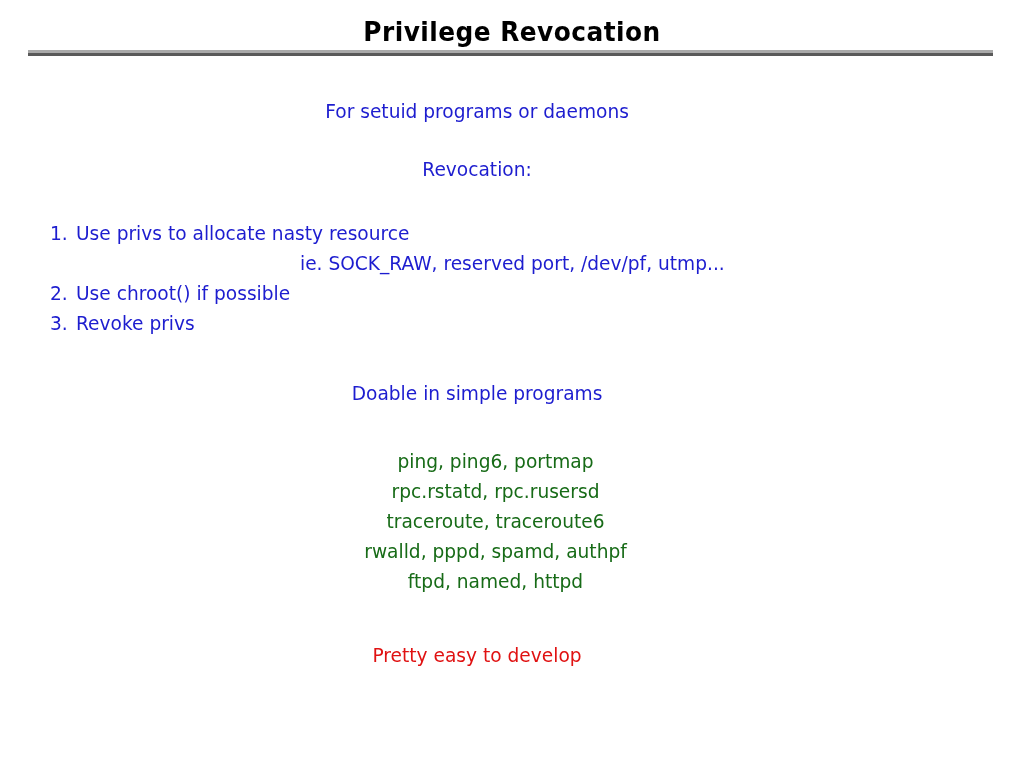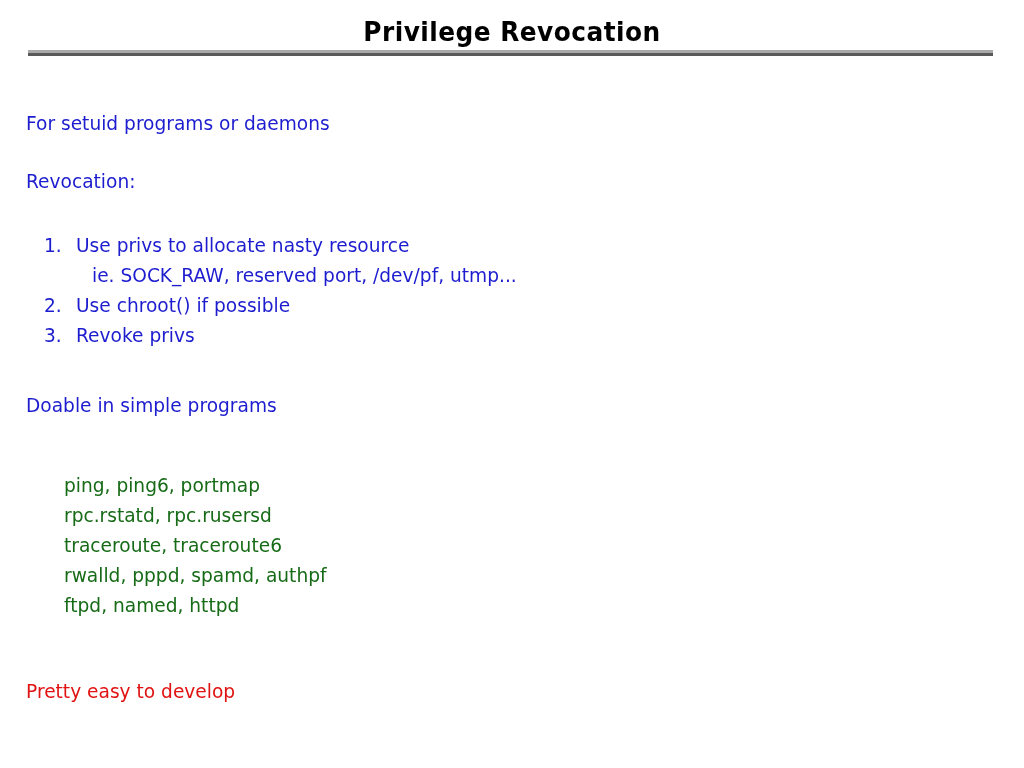--- a/index.html
+++ b/index.html
@@ -63,22 +63,23 @@
     top: 3px;
     width: 100%;
     height: 3px;
     background: #595959;
   }
 
   
   .body-area {
     position: absolute;
     left: 26px;
-    top: 108px;
+    top: 96px;
     width: 970px;
+    text-align: center;
   }
 
   .line {
     font-family: "DejaVu Sans", sans-serif;
     font-size: 20px;
     line-height: 30px;
     white-space: nowrap;
     transform: scaleX(0.93);
     transform-origin: left center;
   }
@@ -126,21 +127,21 @@
     font-family: "DejaVu Sans", sans-serif;
     font-size: 20px;
     line-height: 30px;
     white-space: nowrap;
     transform: scaleX(0.93);
     transform-origin: left center;
   }
 
   
   .prog-list {
-    margin: 16px;
+    margin: 4px;
     padding: 0;
     list-style: none;
     margin-left: 38px;
   }
   .prog-item {
     font-family: "DejaVu Sans", sans-serif;
     font-size: 20px;
     line-height: 30px;
     white-space: nowrap;
     transform: scaleX(0.93);

